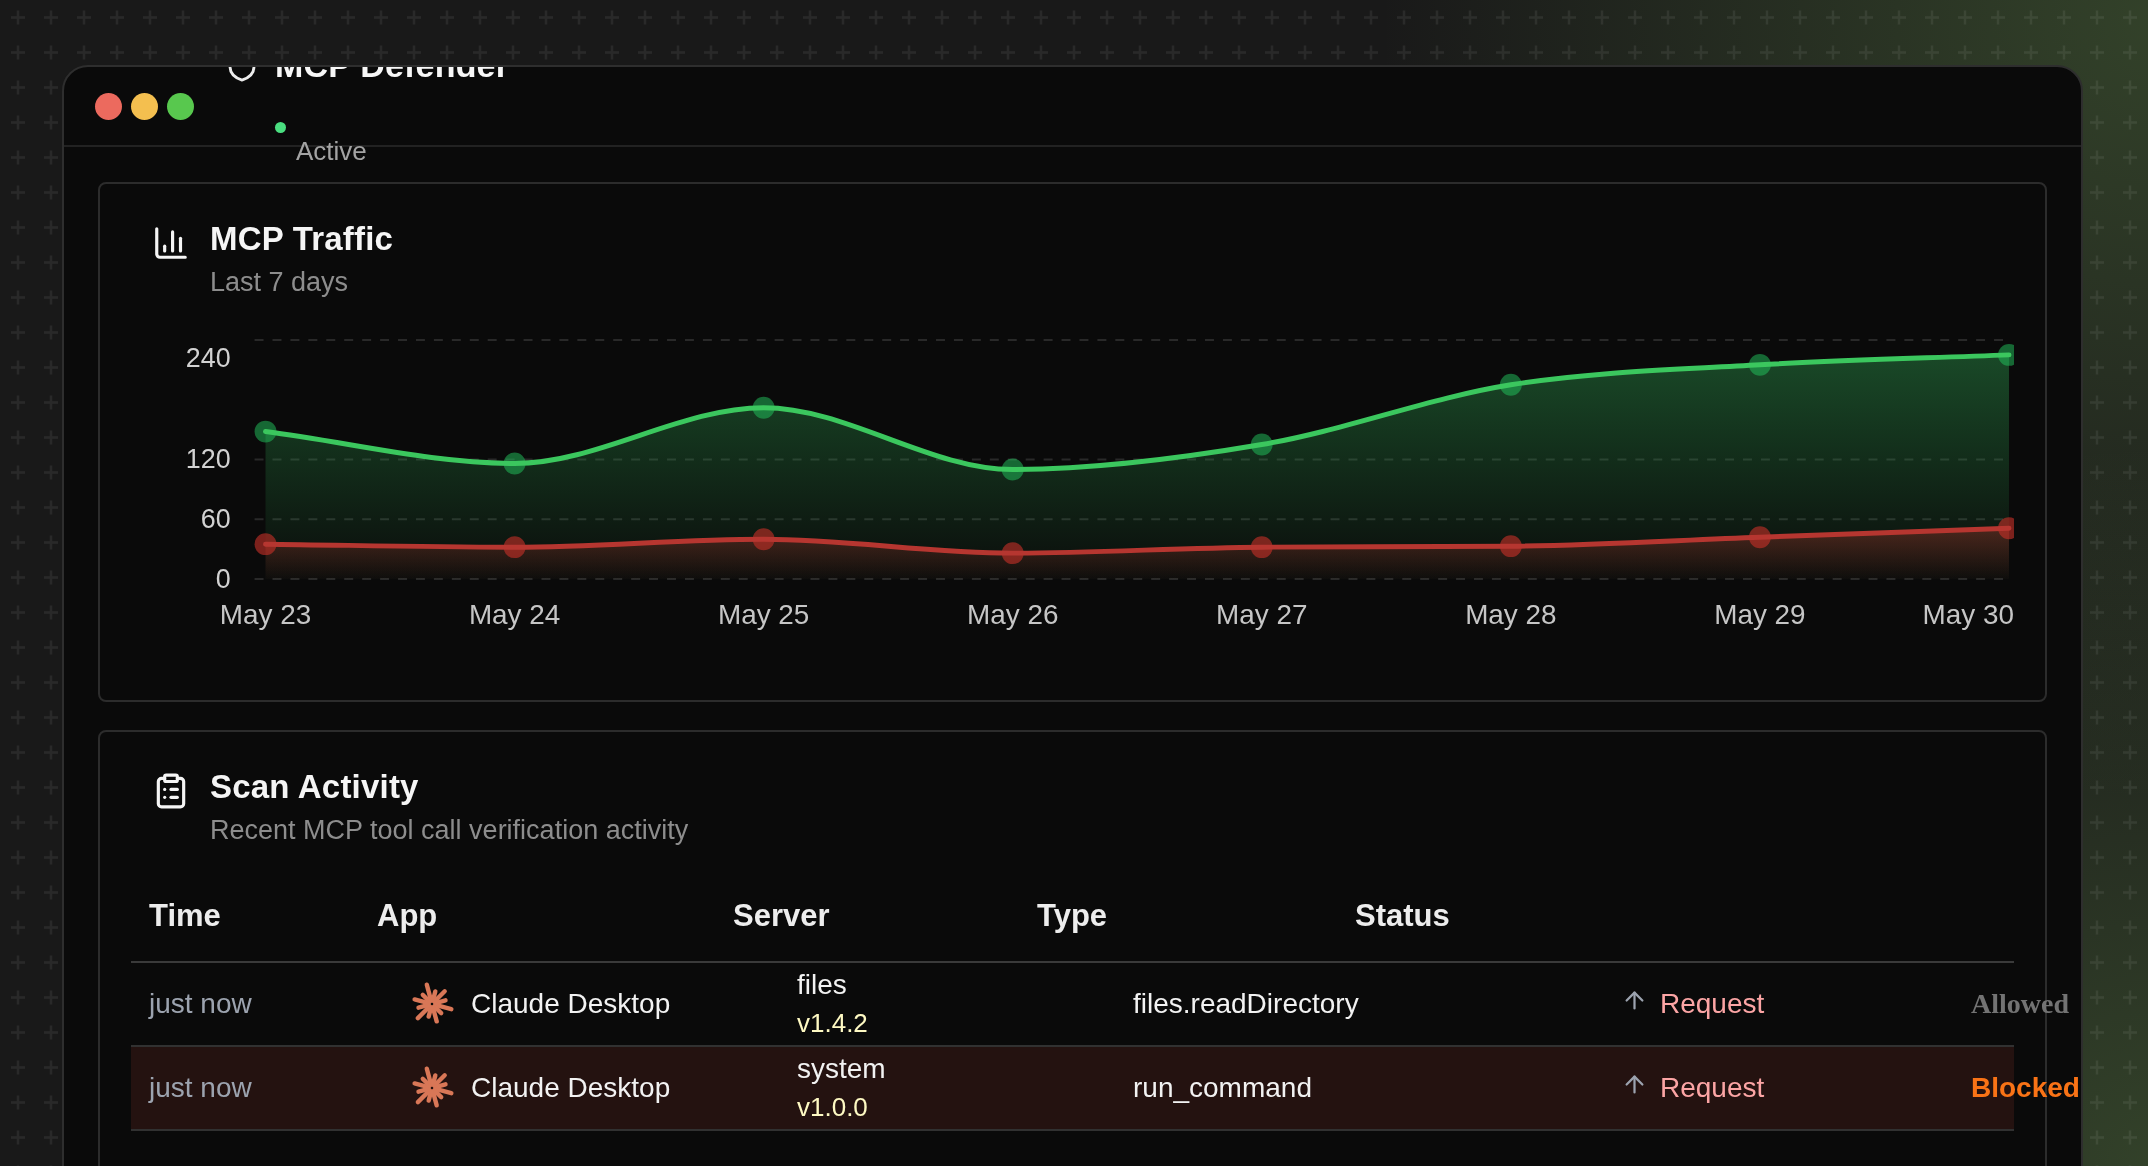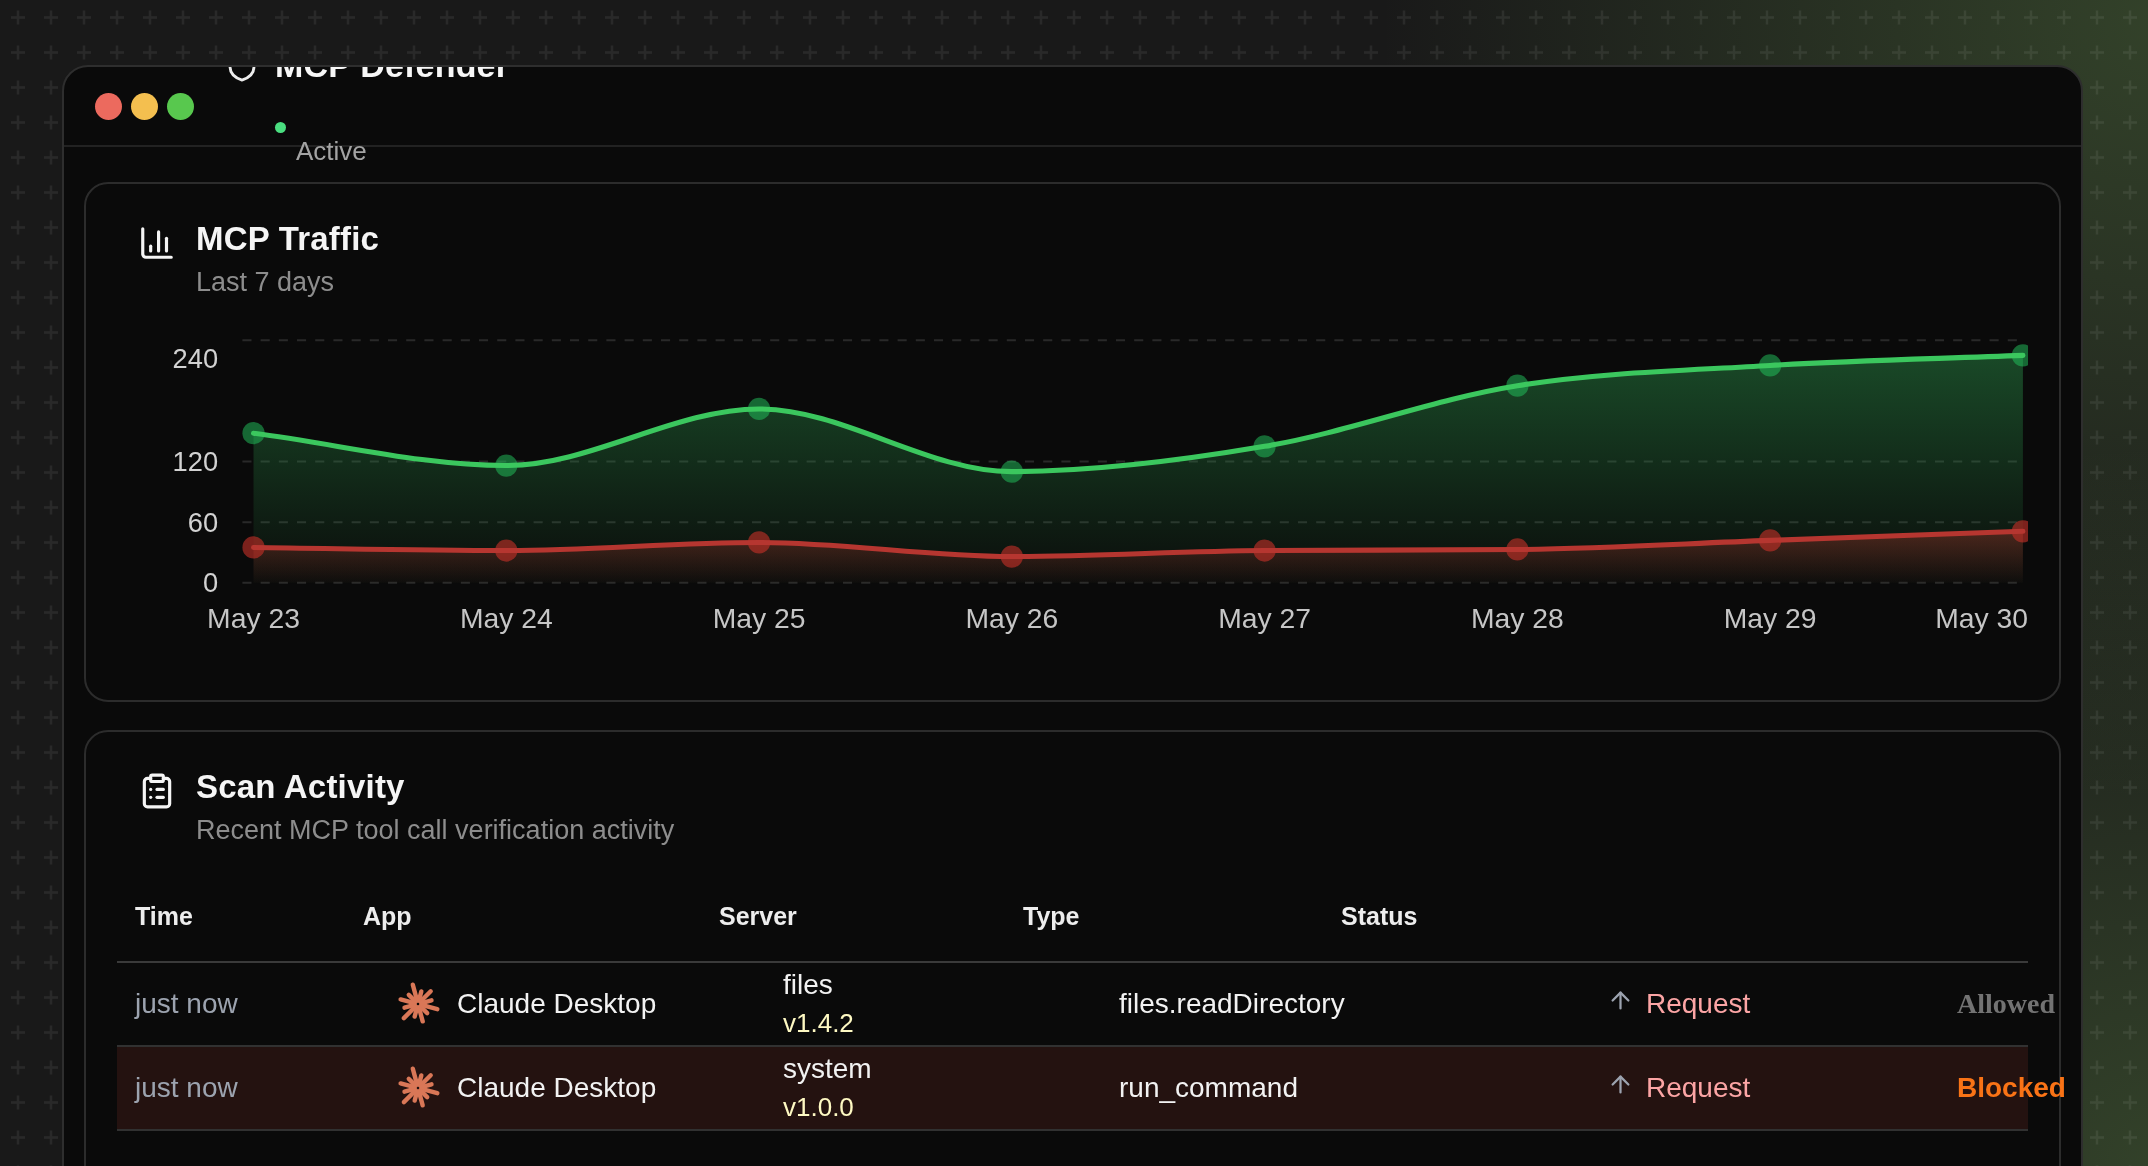--- a/index.html
+++ b/index.html
@@ -32,44 +32,44 @@
   .light-yellow { background: var(--traffic-yellow, #f4bf4f); }
   .light-green  { background: var(--traffic-green, #58c84e); }
   .app-id { display: flex; margin-left: 30px; gap: 15px; }
   .app-text .app-title { font-size: 34px; font-weight: 700; color: #f7f7f7; letter-spacing: .2px; }
   .status-line { display: flex; align-items: center; gap: 10px; margin-top: 3px; }
   .status-dot { width: 11px; height: 11px; border-radius: 50%; background: var(--status-green, #4ade80); }
   .status-text { font-size: 26px; color: #a3a3a3; margin-top: 48px; }
 
   
   .card {
-    margin: 0 20px;
+    margin: 0 34px;
     background: var(--card-bg, #0a0a0a);
     border: 2px solid var(--card-border, #2c2c2c);
-    border-radius: 24px;
+    border-radius: 8px;
   }
   .card-traffic { margin-top: 35px; height: 520px; }
   .card-activity { margin-top: 28px; height: 620px; }
   .card-header { padding: 36px 52px 0; display: flex; gap: 20px; align-items: flex-start; }
   .card-header .hicon { flex: 0 0 auto; margin-top: 4px; }
   .card-title { font-size: 33px; font-weight: 700; color: #f5f5f5; letter-spacing: .2px; }
   .card-subtitle { font-size: 27px; color: #8d8d8d; margin-top: 9px; }
 
   
   .chart-wrap { margin: 24px 31px 0; }
   .chart-wrap svg { display: block; width: 100%; }
   .grid { stroke: rgba(255,255,255,0.13); stroke-width: 2; stroke-dasharray: 9 9; }
   .ytick { font-size: 27px; fill: #d2d2d2; font-family: "Liberation Sans", sans-serif; }
   .xtick { font-size: 28px; fill: #c6c6c6; font-family: "Liberation Sans", sans-serif; }
 
   
   .table { margin: 25px 31px 0; font-size: 28px; }
   .thead, .trow { display: flex; align-items: center; }
   .thead { height: 92px; border-bottom: 2px solid #3a3a3a; }
-  .thead .cell { font-size: 25px; font-weight: 600; color: #ededed; }
+  .thead .cell { font-size: 31px; font-weight: 600; color: #ededed; }
   .trow { height: 84px; border-bottom: 2px solid #313131; gap: 32px; }
   .trow.highlight { background: var(--row-blocked-bg, #241210); }
   .cell { padding-left: 18px; }
   .col-time   { flex: 0 0 228px; }
   .col-app    { flex: 0 0 356px; display: flex; align-items: center; gap: 16px; }
   .col-server { flex: 0 0 304px; }
   .col-tool   { flex: 0 0 456px; }
   .col-type   { flex: 0 0 318px; display: flex; align-items: center; gap: 12px; }
   .col-status { flex: 1; }
   .time-text { color: #9ca3af; }

